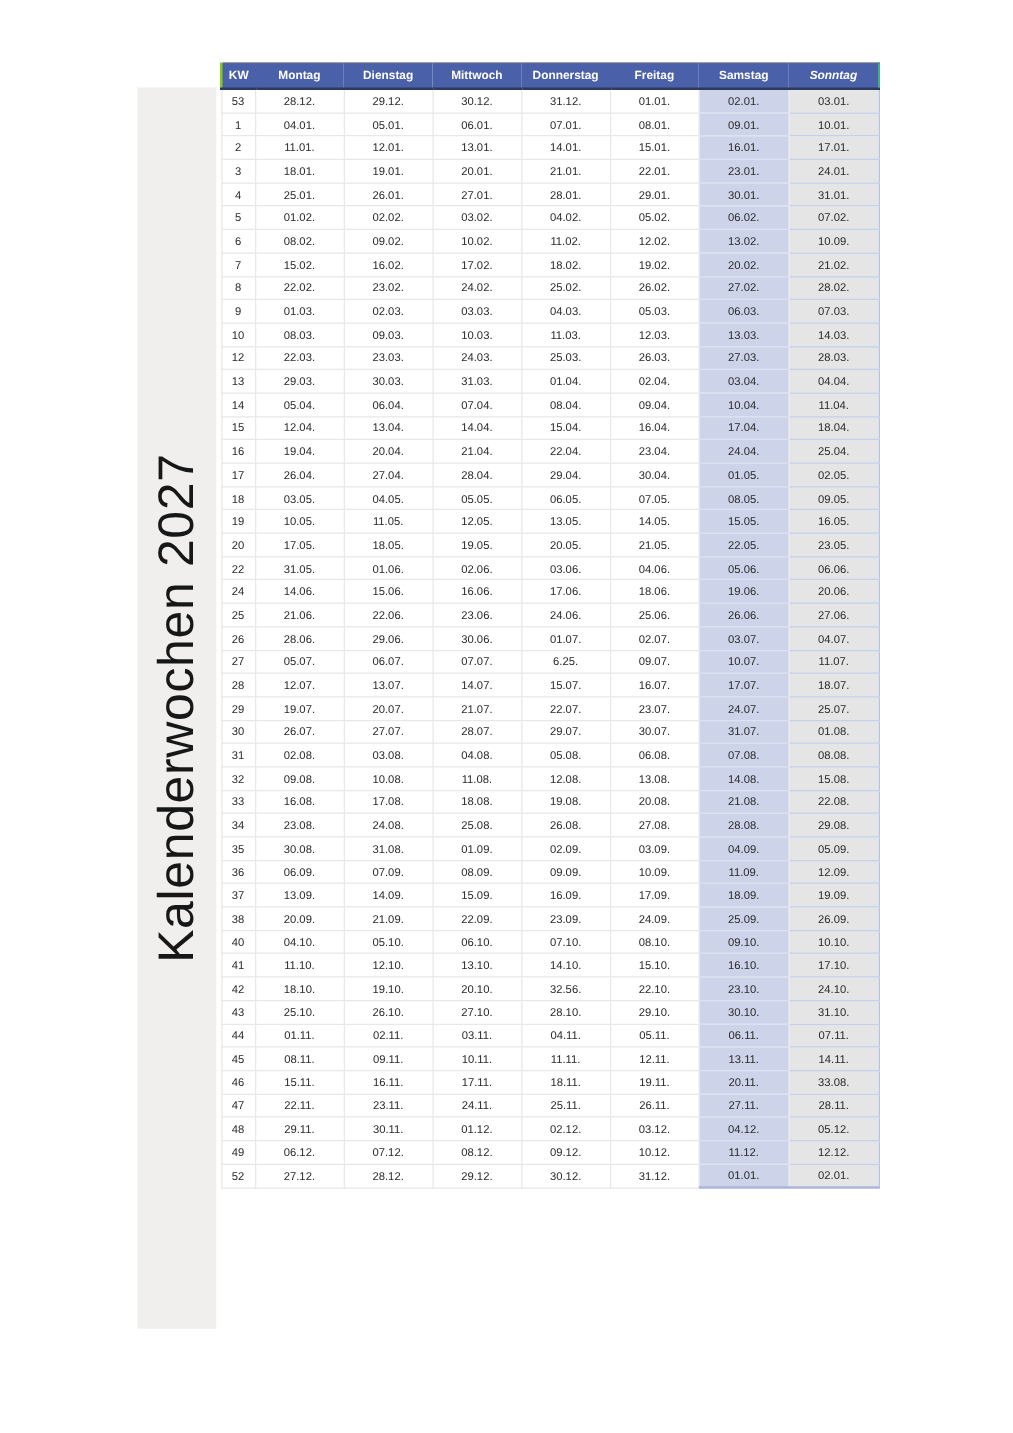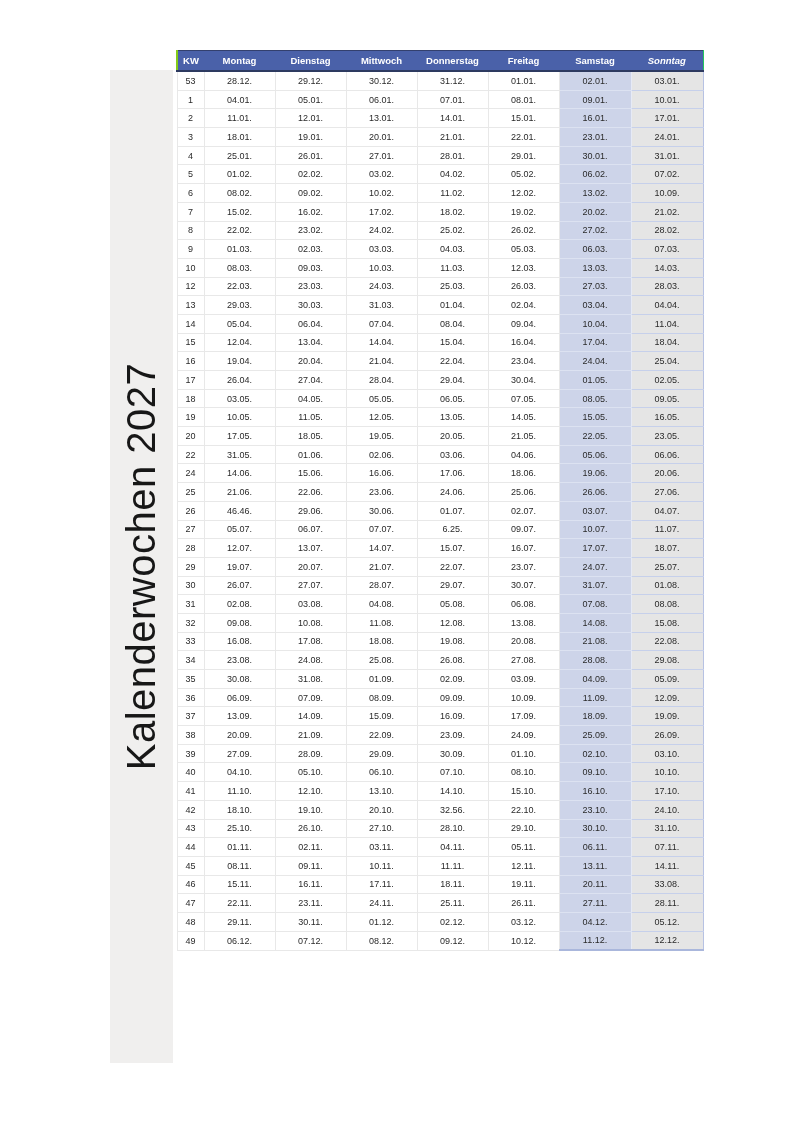--- a/index.html
+++ b/index.html
@@ -351,21 +351,21 @@
           <td>21.06.</td>
           <td>22.06.</td>
           <td>23.06.</td>
           <td>24.06.</td>
           <td>25.06.</td>
           <td class="sat">26.06.</td>
           <td class="sun">27.06.</td>
         </tr>
         <tr>
           <td>26</td>
-          <td>46.46.</td>
+          <td>28.06.</td>
           <td>29.06.</td>
           <td>30.06.</td>
           <td>01.07.</td>
           <td>02.07.</td>
           <td class="sat">03.07.</td>
           <td class="sun">04.07.</td>
         </tr>
         <tr>
           <td>27</td>
           <td>05.07.</td>
@@ -480,30 +480,20 @@
           <td>38</td>
           <td>20.09.</td>
           <td>21.09.</td>
           <td>22.09.</td>
           <td>23.09.</td>
           <td>24.09.</td>
           <td class="sat">25.09.</td>
           <td class="sun">26.09.</td>
         </tr>
         <tr>
-          <td>39</td>
-          <td>27.09.</td>
-          <td>28.09.</td>
-          <td>29.09.</td>
-          <td>30.09.</td>
-          <td>01.10.</td>
-          <td class="sat">02.10.</td>
-          <td class="sun">03.10.</td>
-        </tr>
-        <tr>
           <td>40</td>
           <td>04.10.</td>
           <td>05.10.</td>
           <td>06.10.</td>
           <td>07.10.</td>
           <td>08.10.</td>
           <td class="sat">09.10.</td>
           <td class="sun">10.10.</td>
         </tr>
         <tr>
@@ -589,16 +579,26 @@
         <tr>
           <td>49</td>
           <td>06.12.</td>
           <td>07.12.</td>
           <td>08.12.</td>
           <td>09.12.</td>
           <td>10.12.</td>
           <td class="sat">11.12.</td>
           <td class="sun">12.12.</td>
         </tr>
+        <tr>
+          <td>52</td>
+          <td>27.12.</td>
+          <td>28.12.</td>
+          <td>29.12.</td>
+          <td>30.12.</td>
+          <td>31.12.</td>
+          <td class="sat">01.01.</td>
+          <td class="sun">02.01.</td>
+        </tr>
       </tbody>
   </table>
 
 </div>
 
 </body></html>

